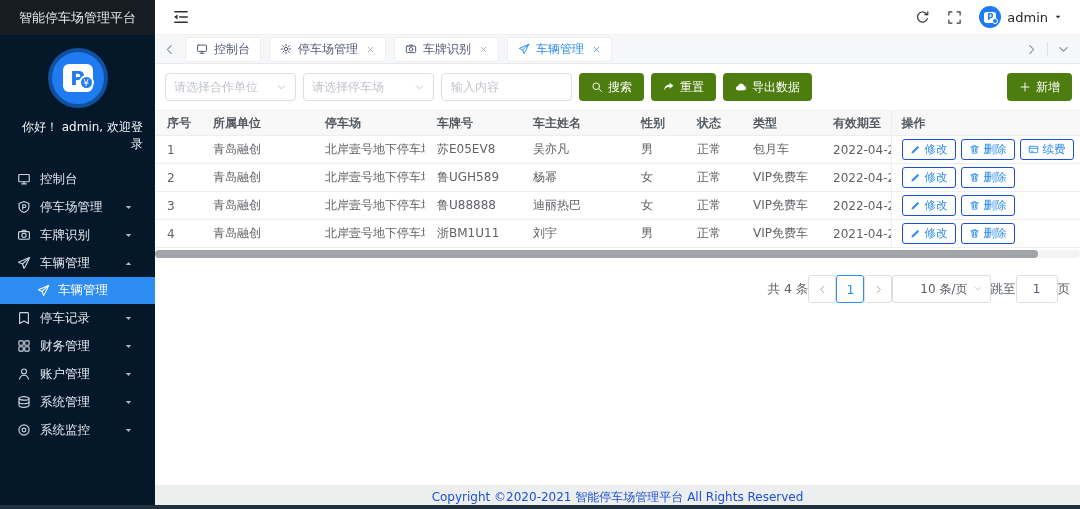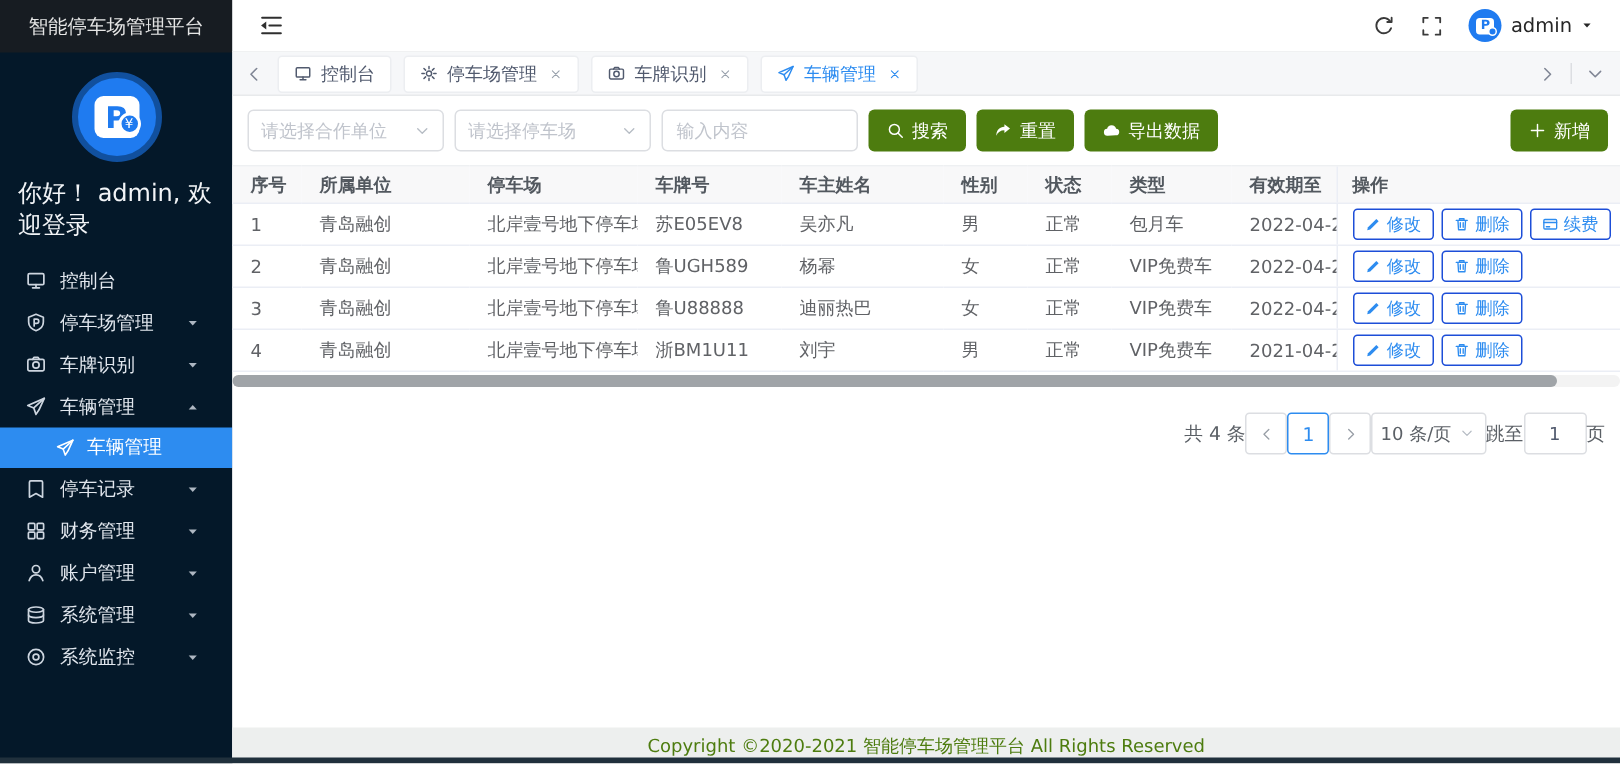--- a/index.html
+++ b/index.html
@@ -7,21 +7,21 @@
   .root{width:1080px;height:509px;position:relative;display:flex;overflow:hidden;
         font-family:"DejaVu Sans","Liberation Sans",sans-serif;background:#fff;}
 
   
   .sidebar{width:155px;flex:0 0 155px;background:#041829;color:#dfe4ea;display:flex;flex-direction:column;}
   .side-title{height:35px;background:#171c22;color:#e5e5e5;font-size:13px;display:flex;align-items:center;justify-content:center;white-space:nowrap;}
   .logo-wrap{padding:13px 0 9px;display:flex;justify-content:center;}
   .logo-circle{width:60px;height:60px;border-radius:50%;background:#1f7bf0;border:4px solid #11509e;position:relative;display:flex;align-items:center;justify-content:center;}
   .logo-p{width:30px;height:28px;background:#fff;border-radius:6px;color:#1f7bf0;font-size:20px;font-weight:bold;display:flex;align-items:center;justify-content:center;padding-bottom:1px;}
   .logo-badge{position:absolute;right:10px;bottom:14px;width:15px;height:15px;border-radius:50%;background:#1f7bf0;border:2px solid #fff;color:#fff;font-size:9px;display:flex;align-items:center;justify-content:center;}
-  .greeting{font-size:16px;color:#f2f4f7;text-align:left;padding:2px 12px 12px;}
+  .greeting{font-size:12px;color:#f2f4f7;text-align:right;padding:2px 12px 12px;}
   .menu{flex:1;font-size:12.5px;}
   .side-item{height:28px;display:flex;align-items:center;padding:0 13px 0 17px;cursor:pointer;color:#e2e7ee;}
   .side-item .icon{width:14px;height:14px;margin-right:9px;color:#cdd5df;flex:0 0 14px;}
   .side-item .caret{margin-left:auto;width:9px;height:9px;color:#aeb7c2;flex:0 0 9px;}
   .side-sub{height:27px;display:flex;align-items:center;padding-left:37px;background:#2d8cf0;color:#fff;font-size:12.5px;cursor:pointer;}
   .side-sub .icon{width:13px;height:13px;margin-right:8px;}
   .icon svg{display:block;width:100%;height:100%;}
 
   
   .main{flex:1;display:flex;flex-direction:column;min-width:0;background:#fff;}
@@ -63,25 +63,25 @@
   .mini-btn{display:inline-flex;align-items:center;gap:4px;height:21px;padding:0 7px;background:#fff;border:1px solid #1d4ed8;border-radius:3px;color:#2d8cf0;font-size:11.5px;margin-right:5px;cursor:pointer;font-family:inherit;}
   .mini-btn .icon{width:11px;height:11px;}
 
   .hscroll{height:8px;margin-top:2px;background:#f3f3f3;border-radius:4px;position:relative;cursor:pointer;}
   .hscroll .thumb{position:absolute;left:0;top:0;height:8px;width:95.5%;background:#a0a4a8;border-radius:4px;}
 
   .pagination{display:flex;align-items:center;justify-content:flex-end;gap:0;padding:17px 10px 0 0;font-size:12.5px;color:#5b6066;}
   .pg-btn{width:28px;height:28px;border:1px solid #dcdee2;border-radius:3px;background:#fff;display:flex;align-items:center;justify-content:center;color:#9aa0a8;cursor:pointer;}
   .pg-btn .icon{width:11px;height:11px;}
   .pg-cur{border-color:#2d8cf0;color:#2d8cf0;font-size:12.5px;}
-  .pg-size{height:28px;border:1px solid #dcdee2;border-radius:3px;background:#fff;display:flex;align-items:center;gap:5px;padding:0 7px 0 5px;font-size:12px;color:#5b6066;cursor:pointer;}
+  .pg-size{height:28px;border:1px solid #dcdee2;border-radius:3px;background:#fff;display:flex;align-items:center;gap:5px;padding:0 7px 0 27px;font-size:12px;color:#5b6066;cursor:pointer;}
   .pg-size .chev{width:10px;height:10px;color:#b6bcc4;}
   .jump-input{width:42px;height:28px;border:1px solid #dcdee2;border-radius:3px;text-align:center;font-size:12px;color:#515a6e;outline:none;font-family:inherit;}
 
-  .footer{margin-top:auto;height:24px;background:#edefee;display:flex;align-items:center;justify-content:center;font-size:12px;color:#4d7c0f;}
+  .footer{margin-top:auto;height:24px;background:#edefee;display:flex;align-items:center;justify-content:center;font-size:12px;color:#1d4ed8;}
   .bottom-strip{position:absolute;left:0;right:0;bottom:0;height:4px;background:#20303c;z-index:5;}
 </style>
 </head>
 <body>
 
 <div class="root">
 
   <aside class="sidebar">
     <div class="side-title">智能停车场管理平台</div>
     <div class="logo-wrap">

